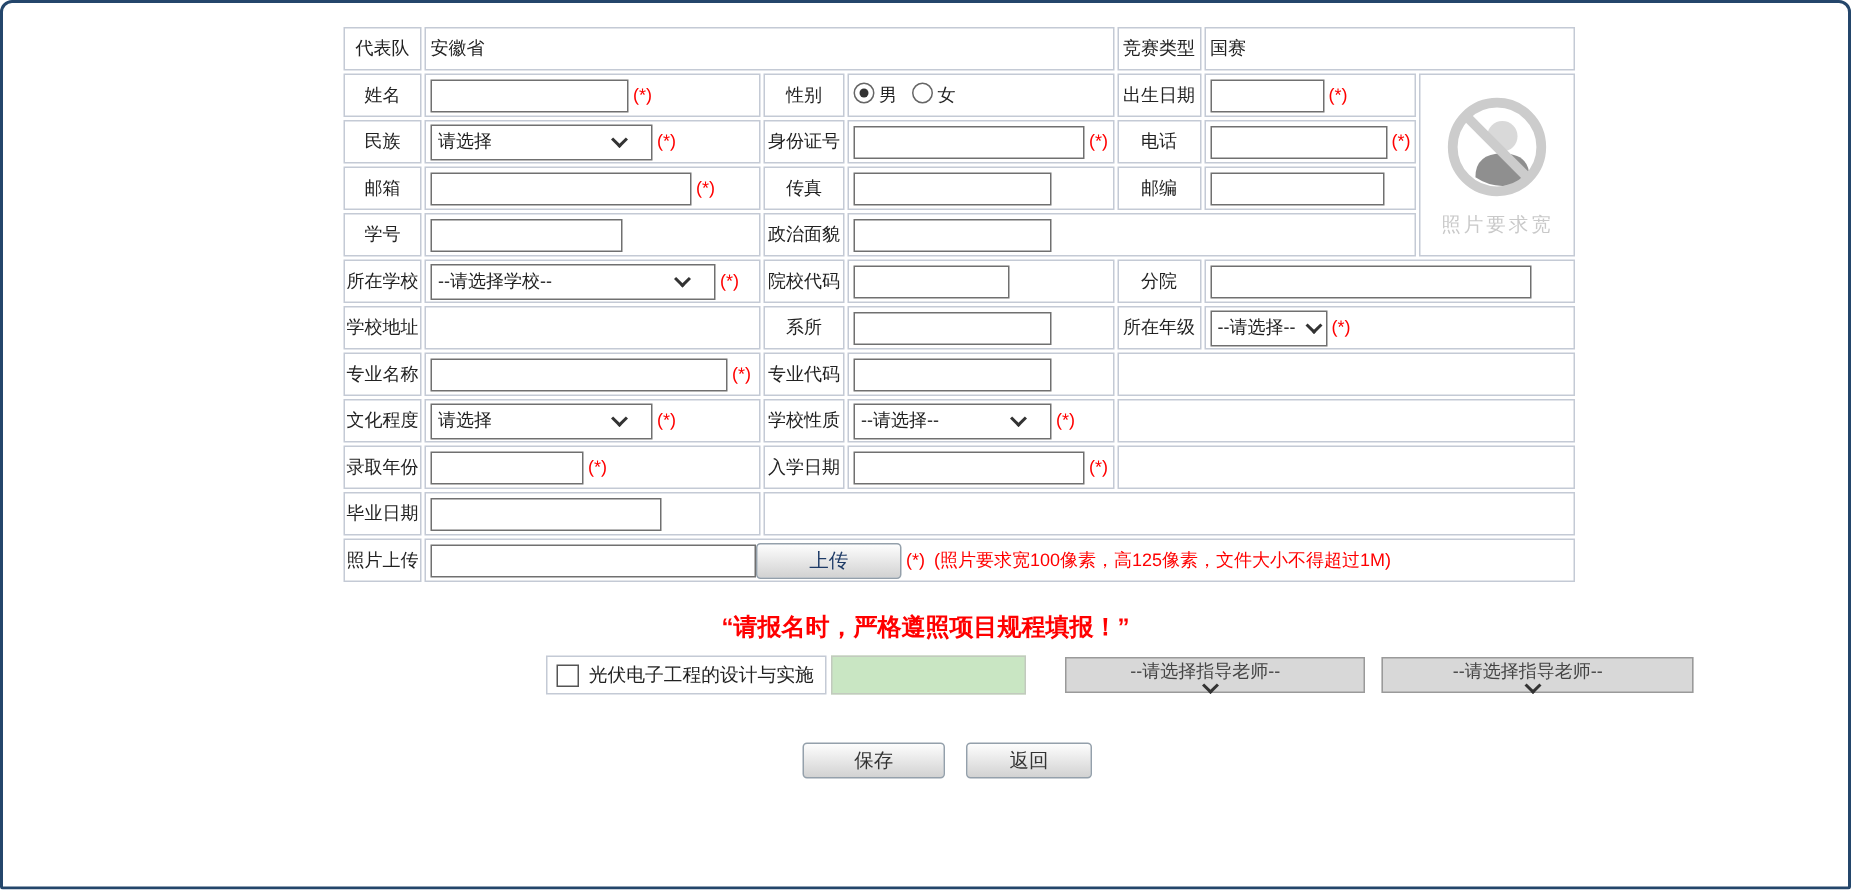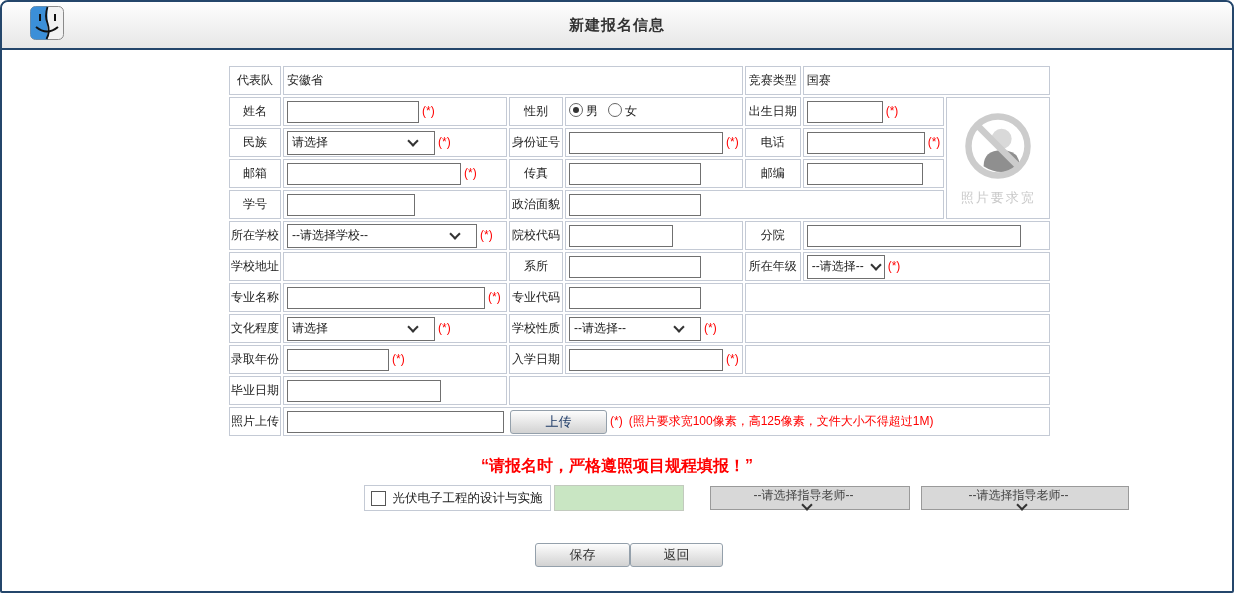--- a/index.html
+++ b/index.html
@@ -14,54 +14,41 @@
   .req{color:#f00;font-size:12px;margin-left:3px;}
   .sel{display:inline-flex;align-items:center;justify-content:space-between;height:24px;border:1px solid #707070;background:#fff;padding:0 16px 0 4px;font-size:12px;color:#222;vertical-align:middle;box-sizing:border-box;}
   .sel.disabled{background:#d8d8d8;border-color:#9a9a9a;color:#444;flex-direction:column;}
   .chev{width:6px;height:6px;border-right:2px solid #333;border-bottom:2px solid #333;transform:rotate(45deg);margin:-3px 1px 0 8px;flex:0 0 auto;}
   .radio{display:inline-block;width:12px;height:12px;border:1px solid #666;border-radius:50%;background:#fff;vertical-align:-2px;margin-right:3px;position:relative;}
   .radio.on::after{content:"";position:absolute;left:3px;top:3px;width:6px;height:6px;border-radius:50%;background:#333;}
   .radio-group span.rlbl{margin-right:10px;}
   .photo-cell{text-align:center;vertical-align:middle;}
   .nophoto-text{color:#c9c9c9;font-size:13px;letter-spacing:2px;margin-top:4px;}
   .btn{height:24px;border:1px solid #94a0ab;border-radius:3px;background:linear-gradient(#fdfdfd,#d2d2d2);font-size:13px;color:#333;font-family:"Liberation Sans",sans-serif;}
-  .btn-upload{width:97px;color:#1d3a66;vertical-align:middle;margin-left:6px;}
+  .btn-upload{width:97px;color:#1d3a66;vertical-align:middle;margin-left:0;}
   .upload-note{color:#f00;font-size:12px;margin-left:6px;}
   .notice{text-align:center;color:#f00;font-weight:bold;font-size:16px;margin-top:18px;}
   .proj-heading{text-align:center;font-size:13px;color:#222;margin-top:2px;}
   .proj-heading .hl{color:#f00;}
   .proj-row{display:flex;align-items:center;margin:8px 0 0 258px;height:26px;justify-content:center;}
   .proj-cell{display:flex;align-items:center;border:1px solid #c4cad5;height:26px;padding:0 7px 0 6px;box-sizing:border-box;background:#fff;}
   .checkbox{display:inline-block;width:13px;height:13px;border:1px solid #555;background:#fff;}
   .proj-name{font-size:12.5px;color:#222;margin-left:7px;}
   .green-input{width:130px;height:26px;background:#c9e6c3;border:1px solid #c2cabe;margin-left:3px;box-sizing:border-box;}
   .dd1{width:200px;margin-left:26px;}
   .dd2{width:208px;margin-left:11px;}
   .buttons-row{margin:32px 0 0 533px;display:flex;}
   .btn-action{width:95px;}
-  .btn-back{width:93px;}
+  .btn-back{margin-left:14px;width:84px;}
 </style>
 </head>
 <body>
 
 <div class="page">
 
-  <div class="header">
-    <span class="logo">
-      <svg width="34" height="34" viewBox="0 0 34 34">
-        <rect x="0.5" y="0.5" width="33" height="33" rx="5" fill="#f2f2f2" stroke="#8a8a8a"></rect>
-        <path d="M5.5,0.5 h12 v33 h-12 a5,5 0 0 1 -5,-5 v-23 a5,5 0 0 1 5,-5 z" fill="#3b8fd8"></path>
-        <path d="M17.5,1 q-3,9 0,16 q3,9 -1,16" stroke="#111" stroke-width="1.8" fill="none"></path>
-        <line x1="10" y1="8" x2="10" y2="15" stroke="#111" stroke-width="2"></line>
-        <line x1="25" y1="8" x2="25" y2="15" stroke="#111" stroke-width="2"></line>
-        <path d="M6,21 Q17,30 28,21" stroke="#111" stroke-width="2" fill="none"></path>
-      </svg>
-    </span>
-    <div class="title">新建报名信息</div>
-  </div>
 
   <table class="form">
     <colgroup>
       <col style="width:52px">
         <col style="width:224px">
         <col style="width:54px">
       <col style="width:172px">
         <col style="width:56px">
         <col style="width:138px">
         <col style="width:104px">

